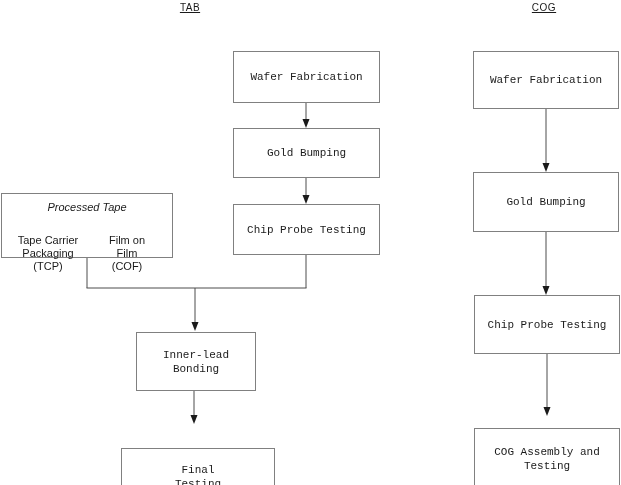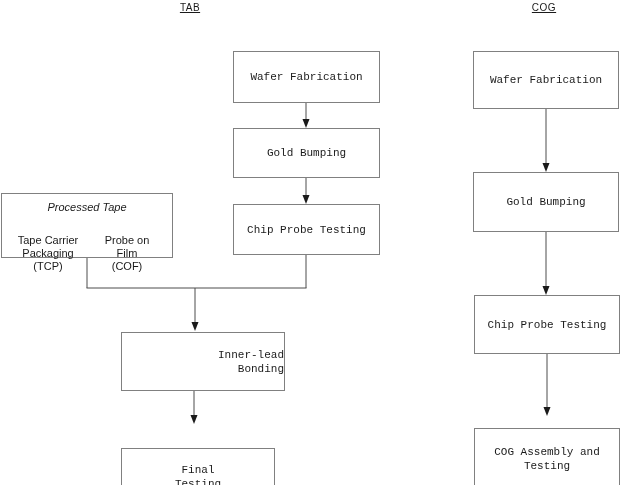--- a/index.html
+++ b/index.html
@@ -116,28 +116,28 @@
 
   <div class="pt-box" style="left:1px; top:193px; width:172px; height:65px;">
     <div class="pt-title">Processed Tape</div>
     <div class="pt-cols">
       <div class="pt-col">
         <div>Tape Carrier</div>
         <div>Packaging</div>
         <div>(TCP)</div>
       </div>
       <div class="pt-col" style="width:70px;">
-        <div>Probe on</div>
+        <div>Film on</div>
         <div>Film</div>
         <div>(COF)</div>
       </div>
     </div>
   </div>
 
-  <div class="flow-box" style="left:121px; top:332px; width:164px; height:59px;align-items:flex-end;">
+  <div class="flow-box" style="left:136px; top:332px; width:120px; height:59px;">
     <span>Inner-lead</span>
     <span>Bonding</span>
   </div>
 
   <div class="flow-box" style="left:121px; top:448px; width:154px; height:58px;">
     <span>Final</span>
     <span>Testing</span>
   </div>
 
   <div class="flow-box" style="left:473px; top:51px; width:146px; height:58px;">

